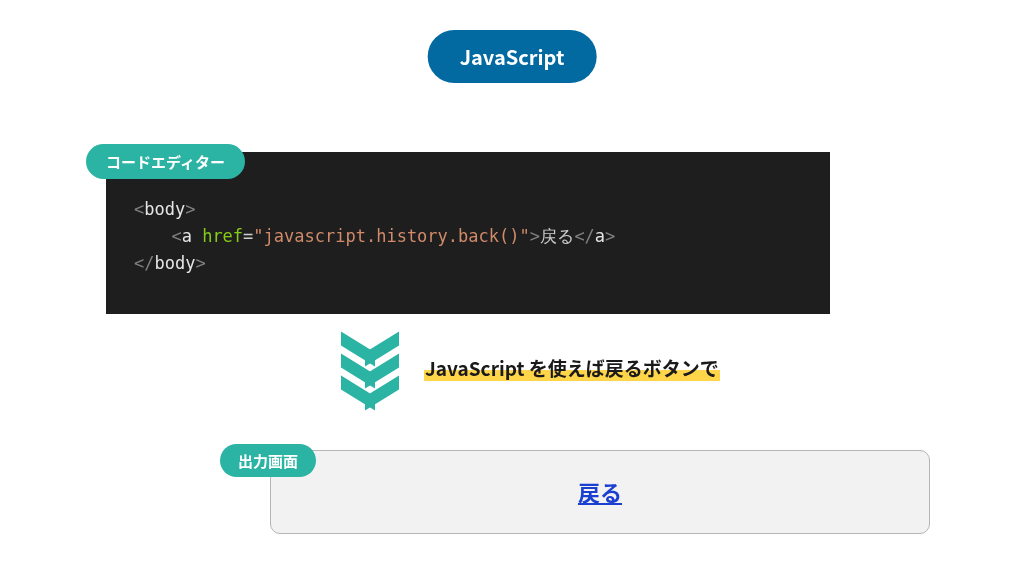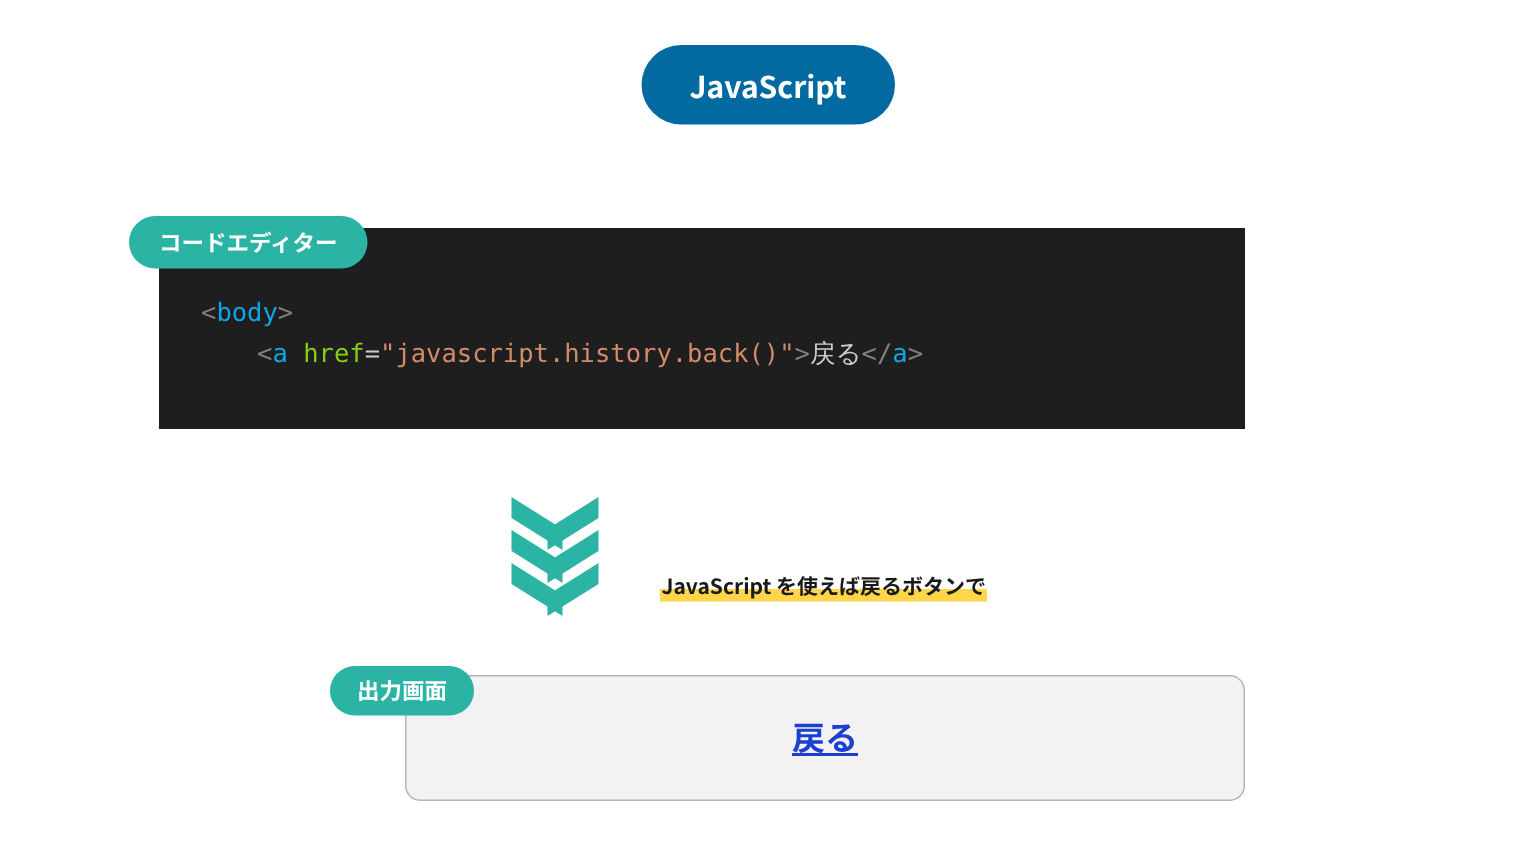--- a/index.html
+++ b/index.html
@@ -43,21 +43,21 @@
     }
     .editor-body {
       background: #1e1e1e;
       padding: 44px 28px 36px 28px;
       font-family: "Menlo", "Consolas", monospace;
       font-size: 17px;
       line-height: 1.6;
     }
     .code-line { white-space: pre; }
     .tag-bracket { color: #808080; }
-    .tag-name { color: #0ea5e9; text-align: center; }
+    .tag-name { color: #e5e5e5; text-align: center; }
     .attr-name { color: #84cc16; }
     .attr-val { color: #d18a6a; }
     .code-text { color: #cccccc; }
     .indent { display: inline-block; width: 2.2em; }
 
     .arrow-chevrons {
       position: absolute;
       top: 342px;
       left: 340px;
     }
@@ -74,37 +74,36 @@
       height: 14px;
       background: #2bb3a3;
       top: 0;
     }
     .chev::before { left: 1px; transform: skewY(32deg); }
     .chev::after  { right: 1px; transform: skewY(-32deg); }
 
     .annotation {
       position: absolute;
       top: 352px;
-      left: 440px;
-      font-size: 14px;
+      left: 424px;
+      font-size: 19px;
       font-weight: 700;
       line-height: 1.65;
       color: #1a1a1a;
-      margin-top: 28px;
     }
     .annotation span {
       background: linear-gradient(transparent 60%, #ffd54a 60%);
       padding: 0 1px;
     }
 
     .output-section {
       position: absolute;
       top: 450px;
       left: 270px;
-      width: 560px;
+      width: 660px;
     }
     .output-badge {
       position: absolute;
       top: -6px;
       left: -50px;
       background: #2bb3a3;
       color: #ffffff;
       padding: 6px 18px;
       border-radius: 999px;
       font-size: 15px;
@@ -132,20 +131,21 @@
   <span>JavaScript</span>
 </div>
 
 <div class="editor-section">
   <div class="editor-badge">
     <span>コードエディター</span>
   </div>
   <div class="editor-body">
     <div class="code-line"><span class="tag-bracket">&lt;</span><span class="tag-name">body</span><span class="tag-bracket">&gt;</span></div>
     <div class="code-line"><span class="indent"></span><span class="tag-bracket">&lt;</span><span class="tag-name">a</span> <span class="attr-name">href</span><span class="code-text">=</span><span class="attr-val">"<span>javascript.history.back()</span>"</span><span class="tag-bracket">&gt;</span><span class="code-text">戻る</span><span class="tag-bracket">&lt;/</span><span class="tag-name">a</span><span class="tag-bracket">&gt;</span></div>
+    <div class="code-line"><span class="tag-bracket">&lt;/</span><span class="tag-name">body</span><span class="tag-bracket">&gt;</span></div>
   </div>
 </div>
 
 <div class="arrow-chevrons">
   <div class="chev"></div>
   <div class="chev"></div>
   <div class="chev"></div>
 </div>
 
 <div class="annotation">

